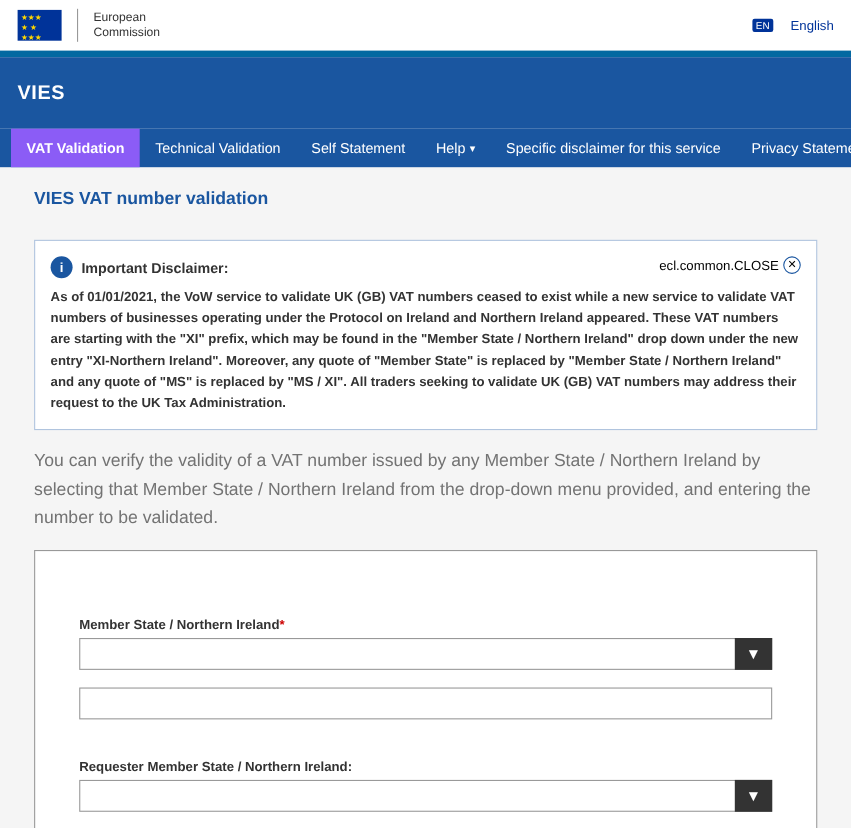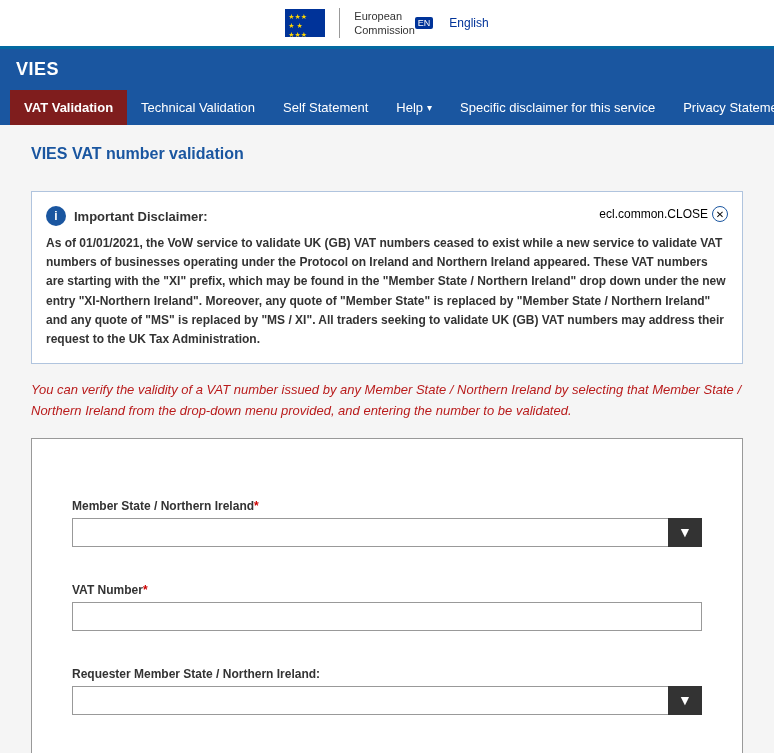--- a/index.html
+++ b/index.html
@@ -1,51 +1,51 @@
 <!DOCTYPE html>
 <html><head>
   <meta charset="utf-8">
   <style>
     * { box-sizing: border-box; margin: 0; padding: 0; }
     body { font-family: Arial, sans-serif; font-size: 13px; background: #f5f5f5; color: #333; }
 
     
-    .header { background: #fff; display: flex; align-items: center; justify-content: center; padding: 8px 16px; border-bottom: 3px solid #0369a1; }
+    .header { background: #fff; display: flex; align-items: center; justify-content: space-between; padding: 8px 16px; border-bottom: 6px solid #0369a1; }
     .logo-area { display: flex; align-items: center; gap: 8px; }
     .logo-stars { display: inline-block; width: 40px; height: 28px; background: #003399; position: relative; }
     .logo-stars::after { content: '★★★\A★ ★\A★★★'; white-space: pre; color: #FFD700; font-size: 7px; line-height: 1.3; position: absolute; top: 3px; left: 3px; }
     .logo-text { font-size: 11px; color: #333; line-height: 1.3; }
     .logo-divider { width: 1px; height: 30px; background: #999; margin: 0 6px; }
     .lang-selector { display: flex; align-items: center; gap: 16px; font-size: 12px; color: #003399; cursor: pointer; }
     .lang-flag { background: #003399; color: #fff; font-size: 9px; padding: 1px 3px; border-radius: 2px; }
 
     
-    .app-title-bar { background: #1a56a0; color: #fff; padding: 10px 16px; font-size: 18px; font-weight: bold; letter-spacing: 0.5px; }
+    .app-title-bar { background: #1a56a0; color: #fff; padding: 22px 16px; font-size: 18px; font-weight: bold; letter-spacing: 0.5px; }
 
     
     .nav-bar { background: #1a56a0; display: flex; align-items: stretch; padding: 0 10px; }
     .nav-item { color: #fff; padding: 10px 14px; font-size: 13px; cursor: pointer; white-space: nowrap; text-decoration: none; display: flex; align-items: center; gap: 4px; }
-    .nav-item.active { background: #7f1d1d; font-weight: bold; }
+    .nav-item.active { background: #8b5cf6; font-weight: bold; }
     .nav-chevron { font-size: 10px; }
 
     
     .page-content { padding: 20px 24px; max-width: 760px; margin: 0 auto; }
     .page-title { font-size: 16px; font-weight: bold; color: #1a56a0; margin-bottom: 28px; }
 
     
     .disclaimer-box { border: 1px solid #b0c4de; background: #fff; padding: 14px; margin-bottom: 16px; position: relative; }
     .disclaimer-header { display: flex; justify-content: space-between; align-items: flex-start; margin-bottom: 8px; }
     .disclaimer-title { display: flex; align-items: center; gap: 8px; font-weight: bold; font-size: 13px; }
     .info-icon { width: 20px; height: 20px; border-radius: 50%; background: #1a56a0; color: #fff; display: flex; align-items: center; justify-content: center; font-size: 12px; font-weight: bold; flex-shrink: 0; }
     .close-link { color: #000000; font-size: 12px; cursor: pointer; display: flex; align-items: center; gap: 4px; white-space: nowrap; }
     .close-circle { width: 16px; height: 16px; border-radius: 50%; border: 1px solid #1a56a0; display: inline-flex; align-items: center; justify-content: center; font-size: 10px; }
     .disclaimer-text { font-size: 12px; line-height: 1.6; color: #333; font-weight: bold; }
 
     
-    .description-text { font-size: 13px; line-height: 1.6; margin-bottom: 16px; color: #b91c1c; font-style: italic; }
+    .description-text { font-size: 16px; line-height: 1.6; margin-bottom: 16px; color: #737373; }
 
     
     .form-container { border: 1px solid #999; background: #fff; padding: 24px 40px 24px 40px; }
     .form-group { margin-bottom: 16px; }
     .form-label { display: block; font-size: 12px; font-weight: bold; margin-bottom: 5px; color: #333; margin-top: 36px; }
     .form-label .required { color: #c00; }
     .form-input { width: 100%; border: 1px solid #999; padding: 6px 8px; font-size: 13px; background: #fff; }
     .select-wrapper { position: relative; width: 100%; }
     .select-wrapper .form-input { padding-right: 36px; appearance: none; -webkit-appearance: none; }
     .select-btn { position: absolute; right: 0; top: 0; bottom: 0; width: 34px; background: #333; display: flex; align-items: center; justify-content: center; cursor: pointer; }
@@ -126,23 +126,20 @@
         <select class="form-input">
           <option value=""></option>
         </select>
         <div class="select-btn">
           <span class="select-btn-arrow">▼</span>
         </div>
       </div>
     </div>
 
     <div class="form-group">
-      <label class="form-label">
-        <span>VAT Number</span><span class="required">*</span>
-      </label>
       <input type="text" class="form-input" style="">
     </div>
 
     <div class="form-group">
       <label class="form-label">
         <span>Requester Member State / Northern Ireland:</span>
       </label>
       <div class="select-wrapper">
         <select class="form-input">
           <option value=""></option>

